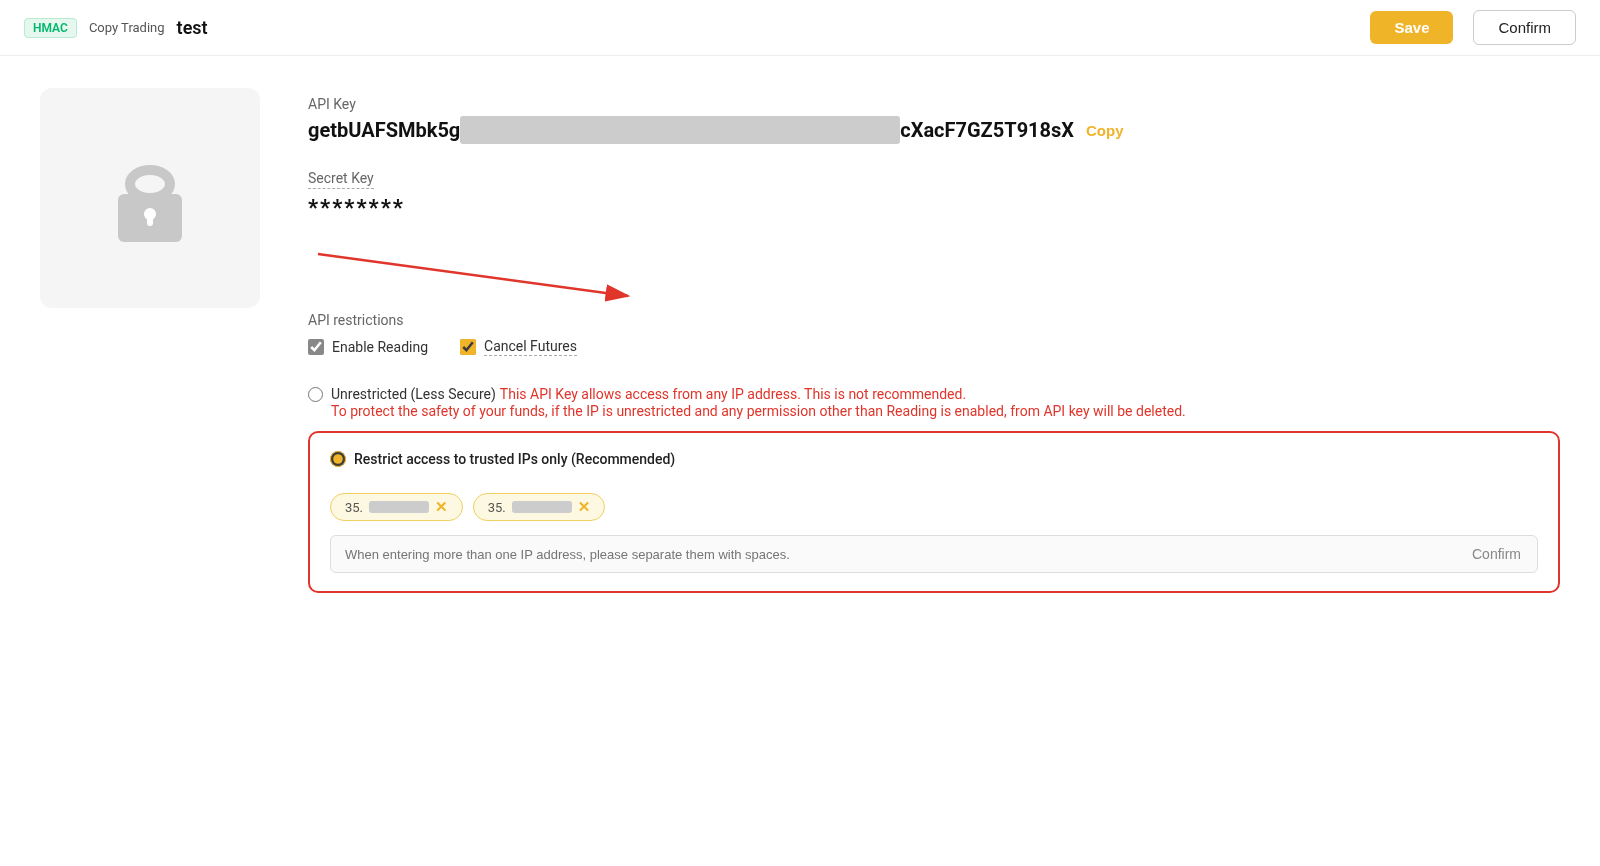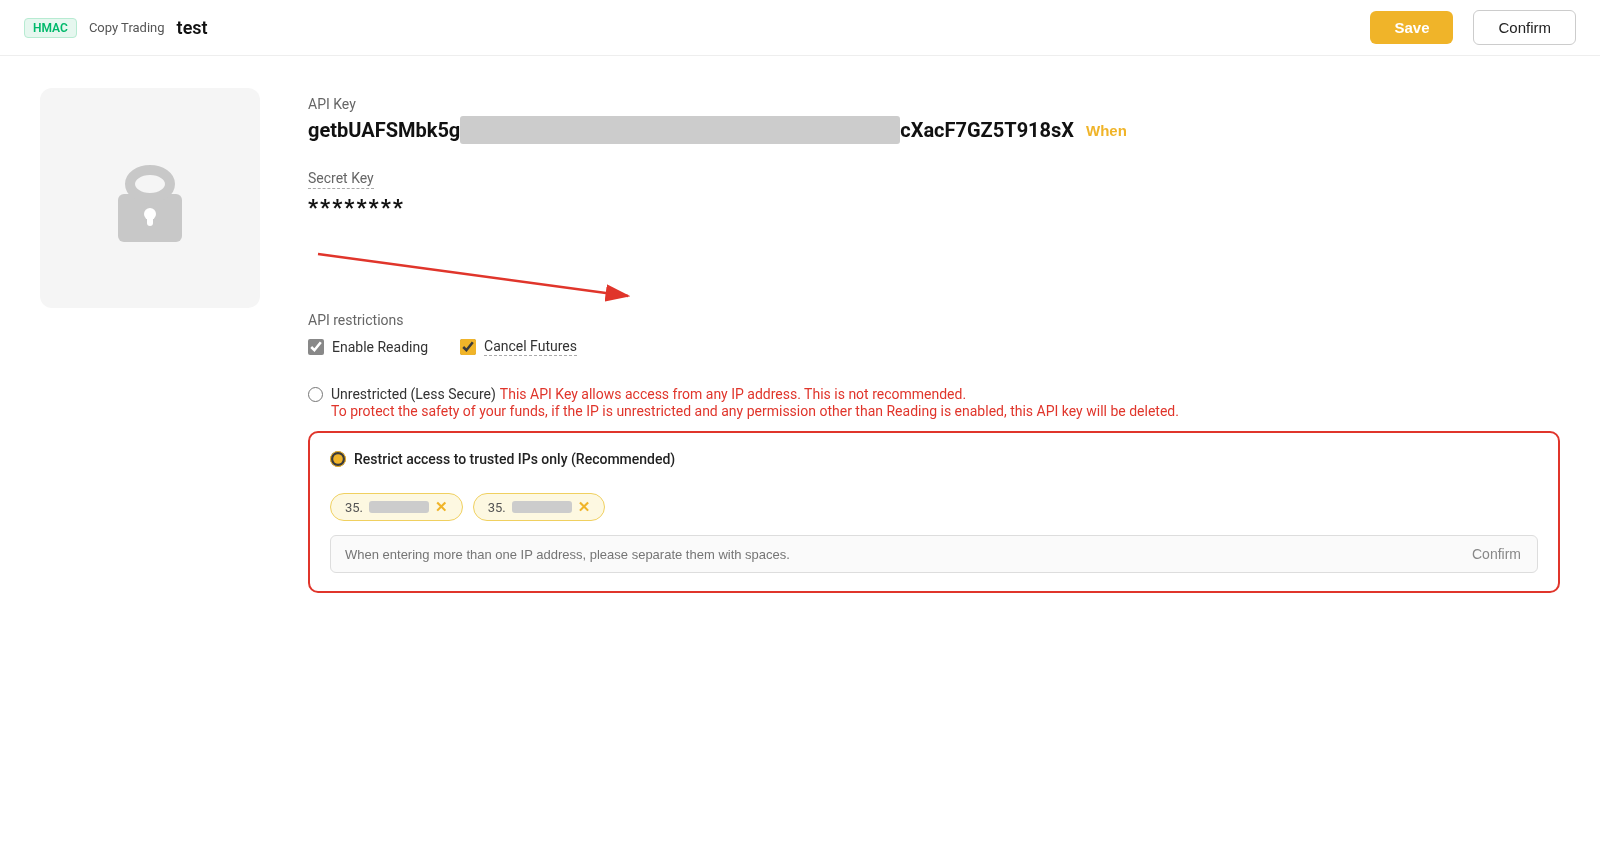--- a/index.html
+++ b/index.html
@@ -320,21 +320,21 @@
   </div>
 
   <div class="content">
 
     <div>
       <div class="field-label">API Key</div>
       <div class="api-key-row">
         <span class="api-key-text">getbUAFSMbk5g</span>
         <span class="api-key-mask"></span>
         <span class="api-key-text">cXacF7GZ5T918sX</span>
-        <button class="copy-btn">When</button>
+        <button class="copy-btn">Copy</button>
       </div>
     </div>
 
     <div class="secret-key-section">
       <div class="secret-key-label">Secret Key</div>
       <div class="secret-key-value">********</div>
     </div>
 
     <div class="arrow-svg-container">
       <svg width="340" height="60" viewBox="0 0 340 60">
@@ -361,21 +361,21 @@
       </div>
     </div>
 
     <div class="ip-restrictions-section">
 
       <div class="unrestricted-row">
         <input type="radio" name="ip-restriction" class="radio-unrestricted" style="">
         <div>
           <span class="unrestricted-text">Unrestricted (Less Secure)</span>
           <span class="warning-text">This API Key allows access from any IP address. This is not recommended.</span>
-          <div class="warning-text">To protect the safety of your funds, if the IP is unrestricted and any permission other than Reading is enabled, this API key will be deleted.</div>
+          <div class="warning-text">To protect the safety of your funds, if the IP is unrestricted and any permission other than Reading is enabled, from API key will be deleted.</div>
         </div>
       </div>
 
       <div class="recommended-box">
         <div class="recommended-row">
           <input type="radio" name="ip-restriction" class="radio-recommended" checked="" style="">
           <span>Restrict access to trusted IPs only (Recommended)</span>
         </div>
 
         <div class="ip-tags-row">

